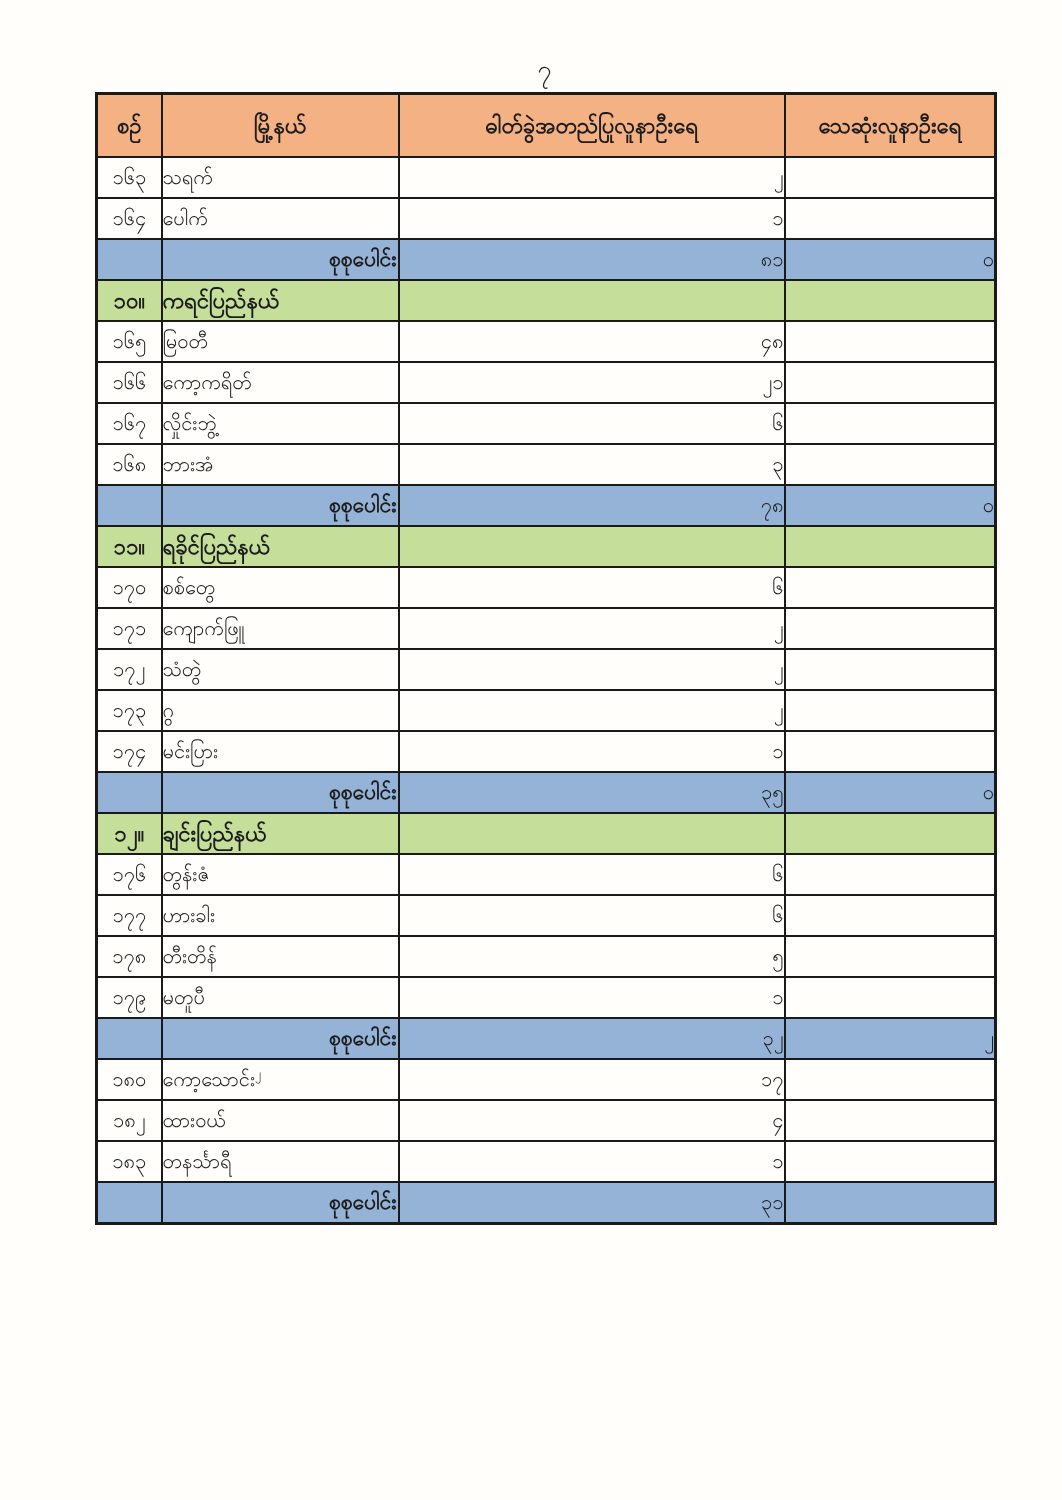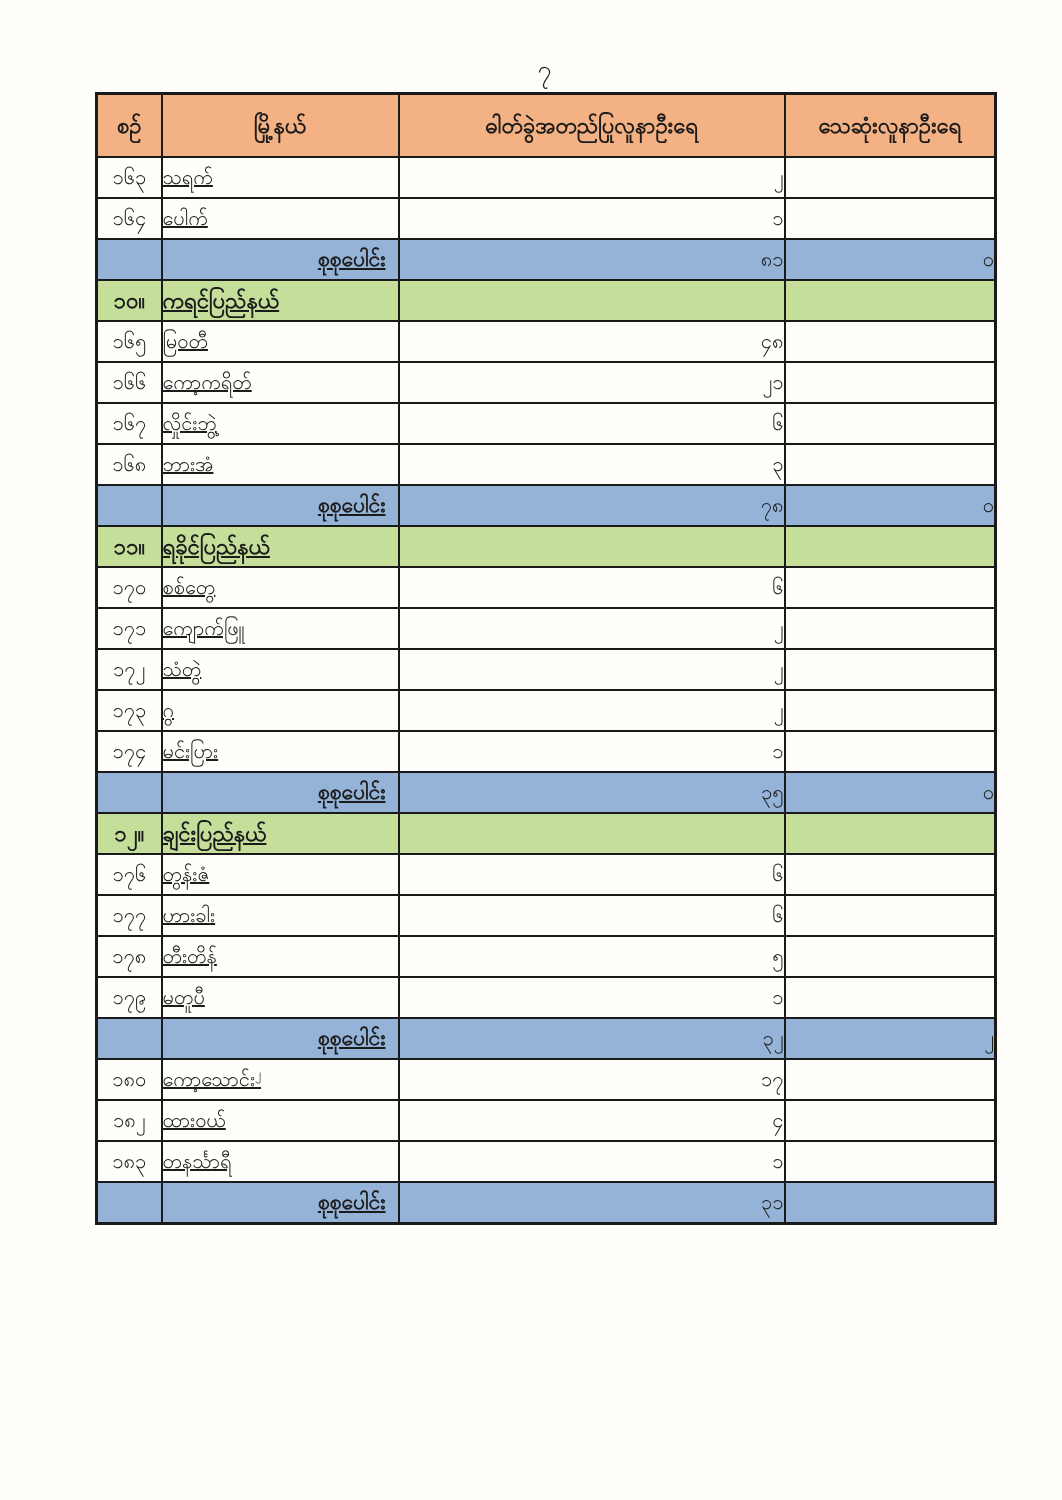--- a/index.html
+++ b/index.html
@@ -46,34 +46,34 @@
   thead th {
     background: var(--header_bg, #F4B183);
     height: 61px;
     font-weight: bold;
     font-size: 22px;
     text-align: center;
     margin-left: 9px;
   }
   tbody td { height: 39px; font-size: 20px; }
   td.c-no   { text-align: center; }
-  td.c-name { text-align: left; padding-left: 10px; text-decoration: underline; }
+  td.c-name { text-align: left; padding-left: 10px; }
   td.c-conf { text-align: right; padding-right: 14px; }
   td.c-dead { text-align: right; padding-right: 14px; }
   tr.section td {
     background: var(--section_bg, #C5DF9B);
     font-weight: bold;
     font-size: 22px;
   }
   tr.total td {
     background: var(--total_bg, #95B3D7);
   }
   tr.total td.c-name {
     text-align: right;
-    padding-right: 12px;
+    padding-right: 1px;
     font-weight: bold;
     font-size: 21px;
   }
   sup {
     font-size: 0.62em;
     vertical-align: super;
     line-height: 0;
   }
 </style>
 </head>

